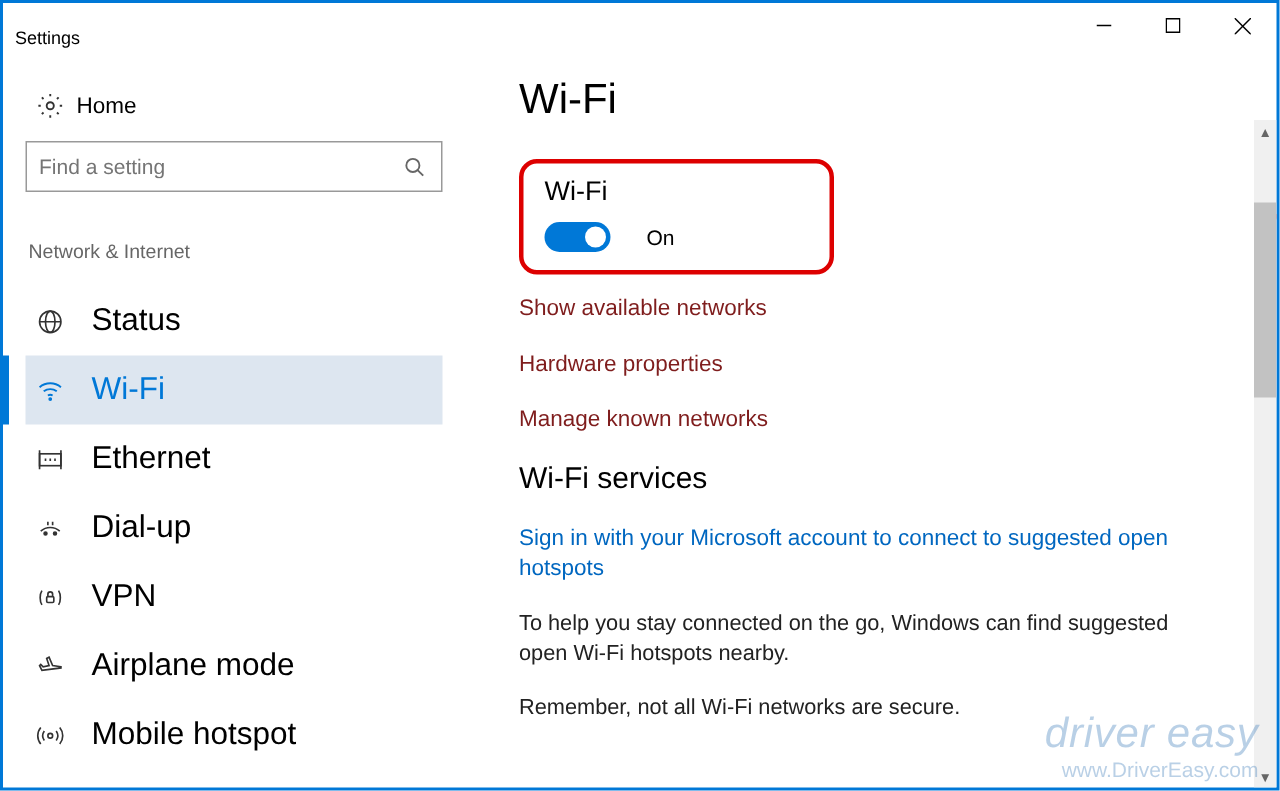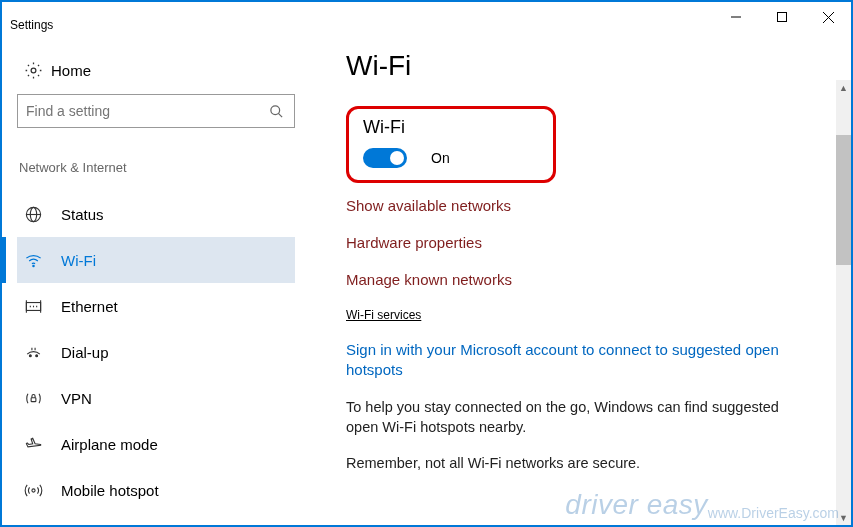--- a/index.html
+++ b/index.html
@@ -73,21 +73,21 @@
 }
 .nav-item.active::before {
   content: "";
   position: absolute;
   left: -15px; top: 0; bottom: 0;
   width: 4px;
   background: #0078d7;
 }
 .nav-item.active .nav-label { color: #0078d7; }
 .nav-item.active svg { stroke: #0078d7; fill: none; }
-.nav-label { font-size: 15px; }
+.nav-label { font-size: 21px; }
 .icon { width: 20px; height: 20px; display: flex; align-items: center; justify-content: center; }
 .main {
   flex: 1;
   padding: 18px 30px 0 36px;
   position: relative;
   overflow: hidden;
 }
 .main h1 { font-size: 28px; font-weight: 400; margin-bottom: 24px; }
 .wifi-section {
   border: 3px solid #d00;
@@ -114,21 +114,21 @@
   border-radius: 50%;
 }
 .toggle-label { font-size: 14px; }
 .link-list a {
   display: block;
   color: #7f1d1d;
   text-decoration: none;
   font-size: 15px;
   margin-bottom: 20px;
 }
-.main h2.sub { font-size: 12px; font-weight: 400; margin: 12px 0 18px 0; text-decoration: underline; }
+.main h2.sub { font-size: 20px; font-weight: 400; margin: 12px 0 18px 0; }
 .link-wide { color: #0067c0; text-decoration: none; font-size: 15px; display: block; margin-bottom: 16px; line-height: 1.35; }
 .body-text { font-size: 14.5px; line-height: 1.4; margin-bottom: 16px; color: #222; max-width: 440px; }
 .scrollbar {
   position: absolute;
   right: 0; top: 48px;
   width: 15px;
   height: calc(100% - 48px);
   background: #f0f0f0;
 }
 .scrollbar-thumb {
@@ -146,21 +146,21 @@
 }
 .scrollbar-arrow.up { top: 0; }
 .scrollbar-arrow.down { bottom: 0; }
 .annotation-arrow {
   position: absolute;
   pointer-events: none;
 }
 .watermark {
   position: absolute;
   right: 12px; bottom: 4px;
-  display: flex; flex-direction: row; align-items: flex-end;
+  display: flex; flex-direction: column; align-items: flex-end;
   opacity: 0.35;
   color: #3a7ab8;
 }
 .watermark .wm-big { font-size: 28px; font-style: italic; font-weight: 300; letter-spacing: 0.5px; }
 .watermark .wm-url { font-size: 14px; }
 </style>
 </head>
 <body>
 
 <div class="titlebar">

